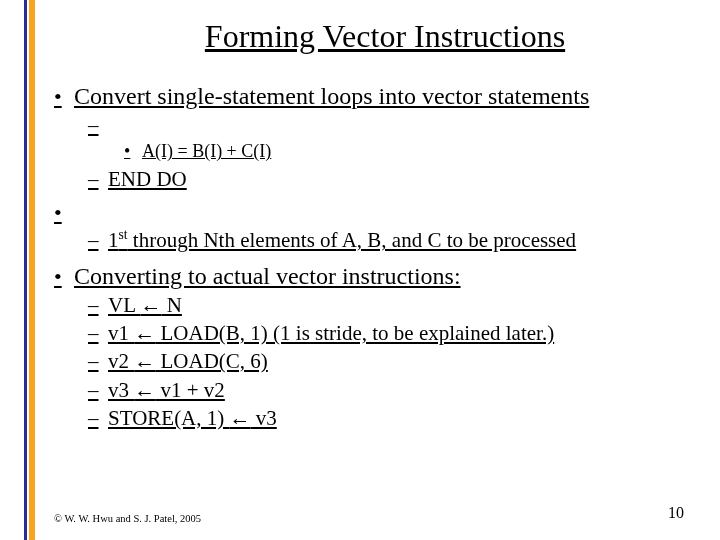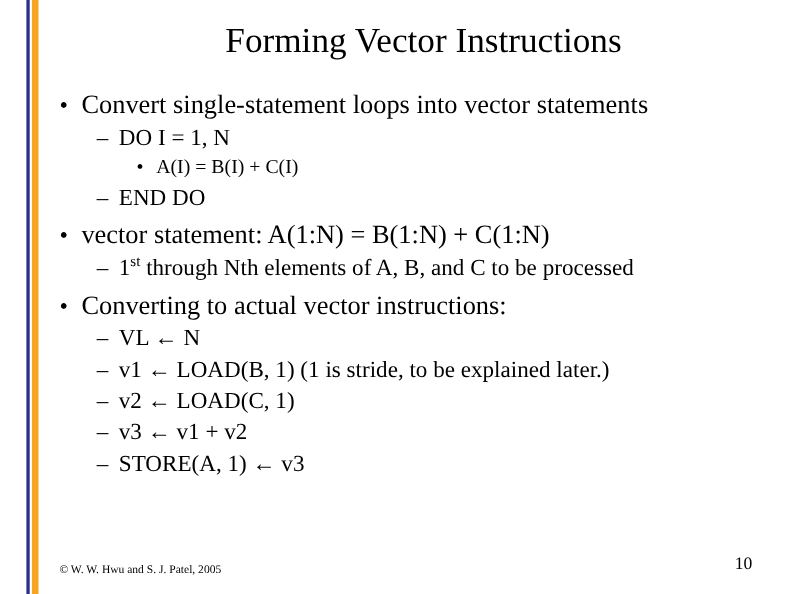--- a/index.html
+++ b/index.html
@@ -27,20 +27,21 @@
   .stripe-orange {
     width: 6px;
     background: #f5a520;
   }
   .content {
     position: absolute;
     left: 54px;
     right: 24px;
     top: 18px;
     bottom: 0;
+    text-decoration: underline;
   }
   .title {
     text-align: center;
     font-size: 32px;
     margin-bottom: 26px;
     margin-left: 40px;
     margin-right: 20px;
     font-weight: normal;
   }
   ul.top { list-style: none; }
@@ -89,38 +90,36 @@
   <ul class="top">
 
     <li>
       <div class="bullet-row b1">
         <span class="dot">•</span>
         <span>Convert single-statement loops into vector statements</span>
       </div>
 
       <div class="bullet-row b2">
         <span class="dash">–</span>
-        <span>DO I = 1, N</span>
       </div>
 
       <div class="bullet-row b3">
         <span class="dot2">•</span>
         <span>A(I) = B(I) + C(I)</span>
       </div>
 
       <div class="bullet-row b2">
         <span class="dash">–</span>
         <span>END DO</span>
       </div>
     </li>
 
     <li>
       <div class="bullet-row b1">
         <span class="dot">•</span>
-        <span>vector statement: A(1:N) = B(1:N) + C(1:N)</span>
       </div>
 
       <div class="bullet-row b2">
         <span class="dash">–</span>
         <span><span>1</span><sup>st</sup><span> through Nth elements of A, B, and C to be processed</span></span>
       </div>
     </li>
 
     <li>
       <div class="bullet-row b1">
@@ -133,21 +132,21 @@
         <span><span>VL </span><span class="arrow">←</span><span> N</span></span>
       </div>
 
       <div class="bullet-row b2">
         <span class="dash">–</span>
         <span><span>v1 </span><span class="arrow">←</span><span> LOAD(B, 1) (1 is stride, to be explained later.)</span></span>
       </div>
 
       <div class="bullet-row b2">
         <span class="dash">–</span>
-        <span><span>v2 </span><span class="arrow">←</span><span> LOAD(C, 1)</span></span>
+        <span><span>v2 </span><span class="arrow">←</span><span> LOAD(C, 6)</span></span>
       </div>
 
       <div class="bullet-row b2">
         <span class="dash">–</span>
         <span><span>v3 </span><span class="arrow">←</span><span> v1 + v2</span></span>
       </div>
 
       <div class="bullet-row b2">
         <span class="dash">–</span>
         <span><span>STORE(A, 1) </span><span class="arrow">←</span><span> v3</span></span>

